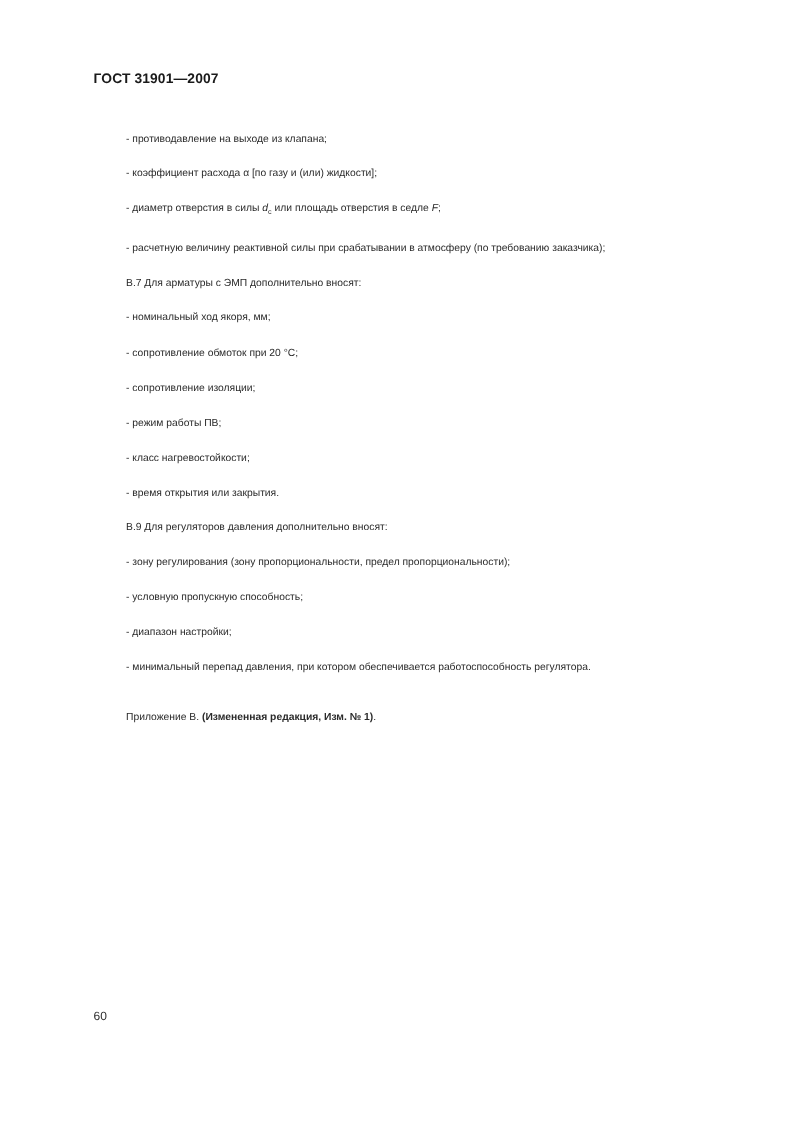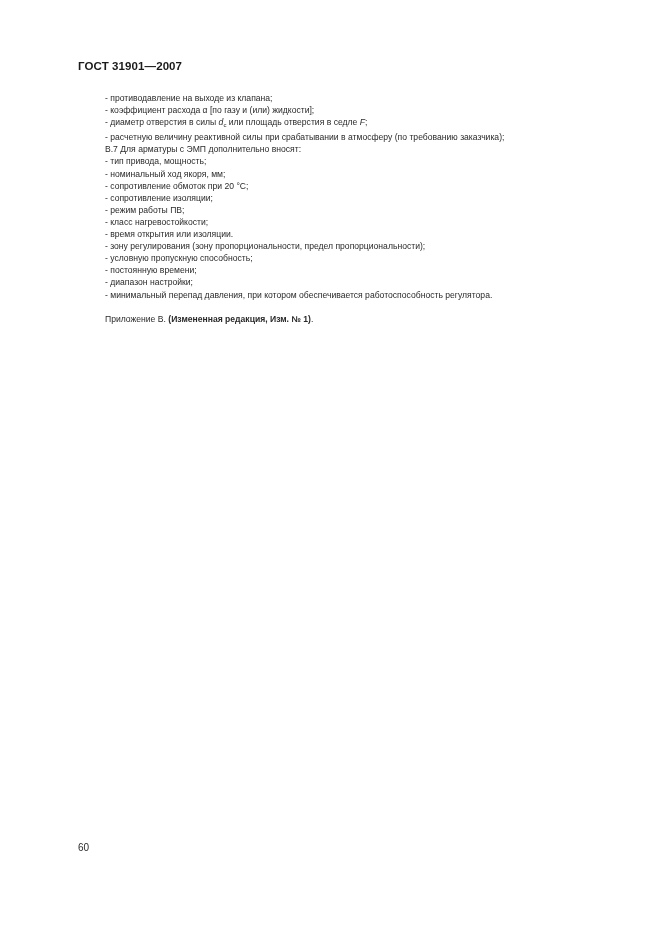--- a/index.html
+++ b/index.html
@@ -1,48 +1,47 @@
 <!DOCTYPE html>
 <html><head>
 <meta charset="utf-8">
 <style>
   html, body { margin:0; padding:0; }
   body { width:661px; height:935px; background:#ffffff; position:relative; overflow:hidden;
          font-family:"Liberation Sans", sans-serif; color:#2a2a2a; }
   .header { position:absolute; left:78px; top:60px; font-size:11.5px; font-weight:bold; color:#1a1a1a; letter-spacing:0.1px; }
   .body { position:absolute; left:105px; top:92px; width:520px; font-size:8.6px; line-height:12.1px; }
-  .line { white-space:nowrap; }
+  .line { white-space:nowrap;margin-top:17px; }
   .spacer { height:12px; }
   .footer { position:absolute; left:78px; top:842px; font-size:10px; color:#2a2a2a;text-align:center; }
   .bold { font-weight:bold; }
   .sub { font-size:6px; vertical-align:-2px; }
 </style>
 </head>
 <body>
 
 <div class="header">ГОСТ 31901—2007</div>
 
 <div class="body">
   <div class="line">- противодавление на выходе из клапана;</div>
   <div class="line">- коэффициент расхода α [по газу и (или) жидкости];</div>
   <div class="line">
     <span>- диаметр отверстия в силы </span><i>d</i><span class="sub">c</span><span> или площадь отверстия в седле </span><i>F</i><span>;</span>
   </div>
   <div class="line">- расчетную величину реактивной силы при срабатывании в атмосферу (по требованию заказчика);</div>
   <div class="line">В.7  Для арматуры с ЭМП дополнительно вносят:</div>
-  <div class="line">- тип привода, мощность;</div>
   <div class="line">- номинальный ход якоря, мм;</div>
   <div class="line">- сопротивление обмоток при 20 °С;</div>
   <div class="line">- сопротивление изоляции;</div>
   <div class="line">- режим работы ПВ;</div>
   <div class="line">- класс нагревостойкости;</div>
-  <div class="line">- время открытия или изоляции.</div>
+  <div class="line">- время открытия или закрытия.</div>
+  <div class="line">В.9  Для регуляторов давления дополнительно вносят:</div>
   <div class="line">- зону регулирования (зону пропорциональности, предел пропорциональности);</div>
   <div class="line">- условную пропускную способность;</div>
-  <div class="line">- постоянную времени;</div>
   <div class="line">- диапазон настройки;</div>
   <div class="line">- минимальный перепад давления, при котором обеспечивается работоспособность регулятора.</div>
   <div class="spacer"></div>
   <div class="line">
     <span>Приложение В.  </span><span class="bold">(Измененная редакция, Изм. № 1)</span><span>.</span>
   </div>
 </div>
 
 <div class="footer">60</div>
 

